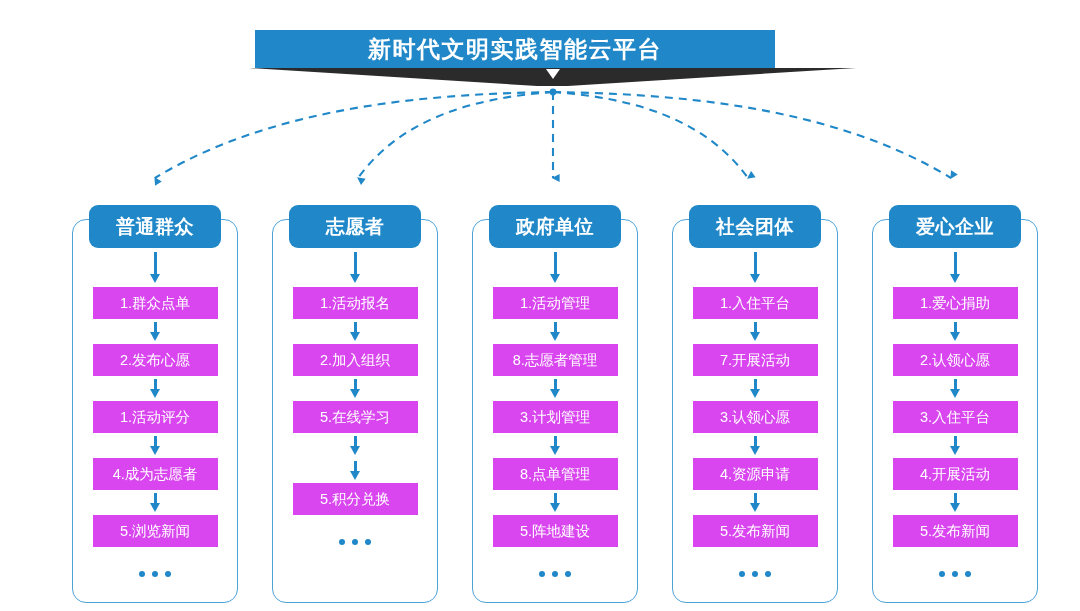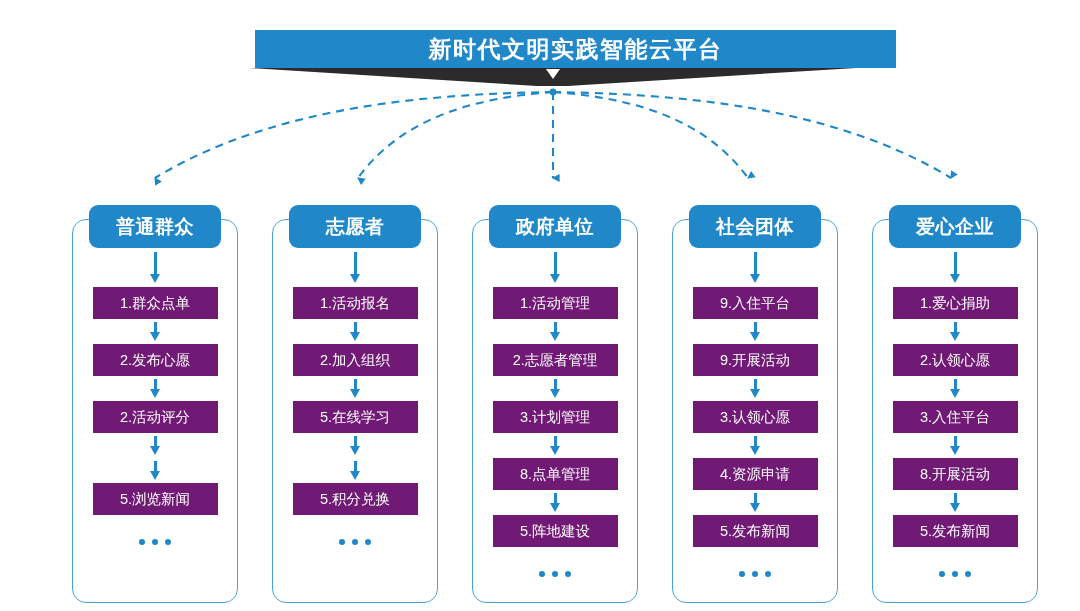--- a/index.html
+++ b/index.html
@@ -17,21 +17,21 @@
     width: 1080px;
     height: 611px;
     background: #ffffff;
   }
 
   
   .title-wrap {
     position: absolute;
     left: 255px;
     top: 30px;
-    width: 641px;
+    width: 520px;
     height: 38px;
   }
   .title-bar {
     width: 100%;
     height: 100%;
     background: #2088c8;
     display: flex;
     align-items: center;
     justify-content: center;
   }
@@ -173,21 +173,21 @@
     height: 0;
     border-left: 5px solid transparent;
     border-right: 5px solid transparent;
     border-top: 9px solid #2088c8;
   }
 
   .item-box {
     width: 125px;
     height: 32px;
     margin: 0 auto;
-    background: #701a75;
+    background: #d946ef;
     display: flex;
     align-items: center;
     justify-content: center;
   }
   .item-text {
     color: #ffffff;
     font-size: 14.5px;
     line-height: 1;
     white-space: nowrap;
   }
@@ -267,27 +267,30 @@
         <div class="item-box">
           <span class="item-text">2.发布心愿</span>
         </div>
         <div class="connector">
           <div class="arrow-down">
               <div class="stem"></div>
               <div class="head"></div>
             </div>
         </div>
         <div class="item-box">
-          <span class="item-text">2.活动评分</span>
-        </div>
-        <div class="connector">
-          <div class="arrow-down">
-              <div class="stem"></div>
-              <div class="head"></div>
-            </div>
+          <span class="item-text">1.活动评分</span>
+        </div>
+        <div class="connector">
+          <div class="arrow-down">
+              <div class="stem"></div>
+              <div class="head"></div>
+            </div>
+        </div>
+        <div class="item-box">
+          <span class="item-text">4.成为志愿者</span>
         </div>
         <div class="connector">
           <div class="arrow-down">
               <div class="stem"></div>
               <div class="head"></div>
             </div>
         </div>
         <div class="item-box">
           <span class="item-text">5.浏览新闻</span>
         </div>
@@ -370,21 +373,21 @@
         <div class="item-box">
           <span class="item-text">1.活动管理</span>
         </div>
         <div class="connector">
           <div class="arrow-down">
               <div class="stem"></div>
               <div class="head"></div>
             </div>
         </div>
         <div class="item-box">
-          <span class="item-text">2.志愿者管理</span>
+          <span class="item-text">8.志愿者管理</span>
         </div>
         <div class="connector">
           <div class="arrow-down">
               <div class="stem"></div>
               <div class="head"></div>
             </div>
         </div>
         <div class="item-box">
           <span class="item-text">3.计划管理</span>
         </div>
@@ -420,30 +423,30 @@
         <span class="col-header-text">社会团体</span>
       </div>
       <div class="items">
         <div class="connector-top">
           <div class="arrow-down">
               <div class="stem"></div>
               <div class="head"></div>
             </div>
         </div>
         <div class="item-box">
-          <span class="item-text">9.入住平台</span>
-        </div>
-        <div class="connector">
-          <div class="arrow-down">
-              <div class="stem"></div>
-              <div class="head"></div>
-            </div>
-        </div>
-        <div class="item-box">
-          <span class="item-text">9.开展活动</span>
+          <span class="item-text">1.入住平台</span>
+        </div>
+        <div class="connector">
+          <div class="arrow-down">
+              <div class="stem"></div>
+              <div class="head"></div>
+            </div>
+        </div>
+        <div class="item-box">
+          <span class="item-text">7.开展活动</span>
         </div>
         <div class="connector">
           <div class="arrow-down">
               <div class="stem"></div>
               <div class="head"></div>
             </div>
         </div>
         <div class="item-box">
           <span class="item-text">3.认领心愿</span>
         </div>
@@ -506,21 +509,21 @@
         <div class="item-box">
           <span class="item-text">3.入住平台</span>
         </div>
         <div class="connector">
           <div class="arrow-down">
               <div class="stem"></div>
               <div class="head"></div>
             </div>
         </div>
         <div class="item-box">
-          <span class="item-text">8.开展活动</span>
+          <span class="item-text">4.开展活动</span>
         </div>
         <div class="connector">
           <div class="arrow-down">
               <div class="stem"></div>
               <div class="head"></div>
             </div>
         </div>
         <div class="item-box">
           <span class="item-text">5.发布新闻</span>
         </div>

